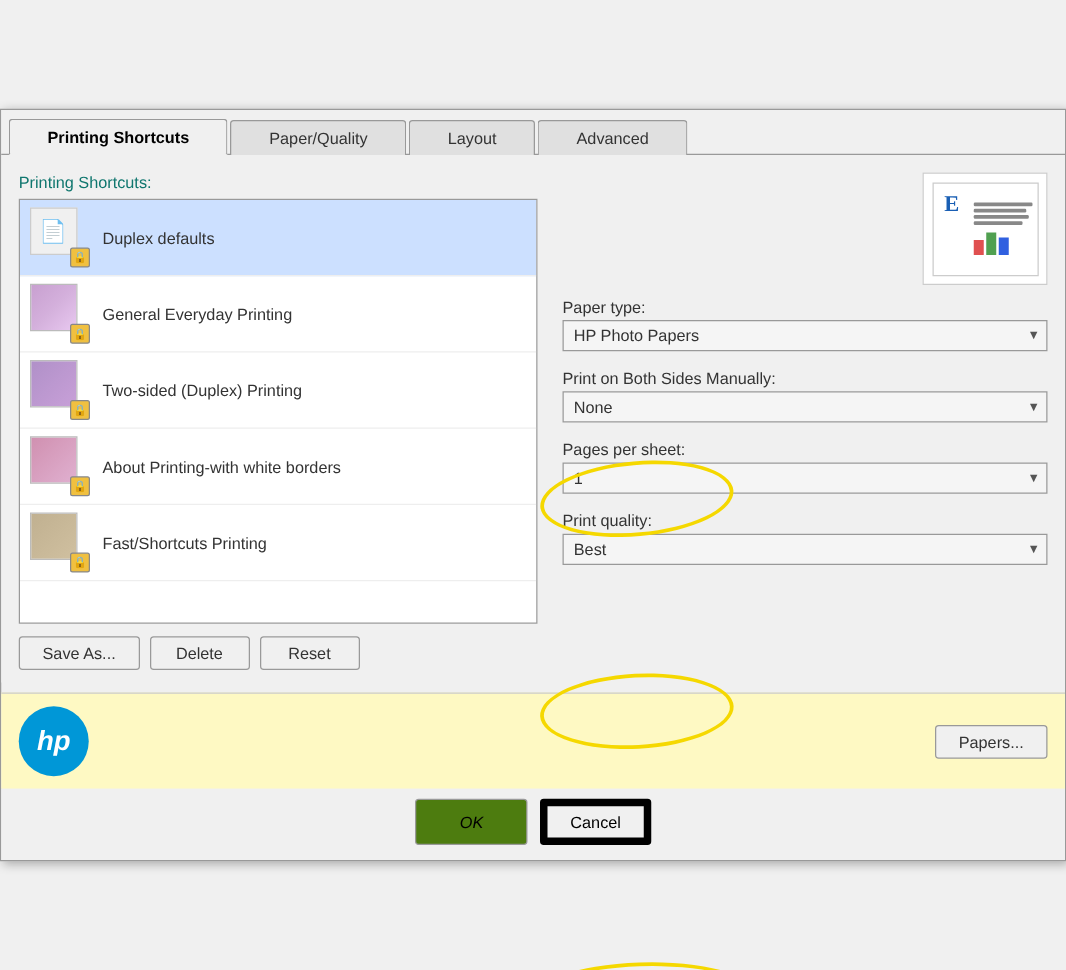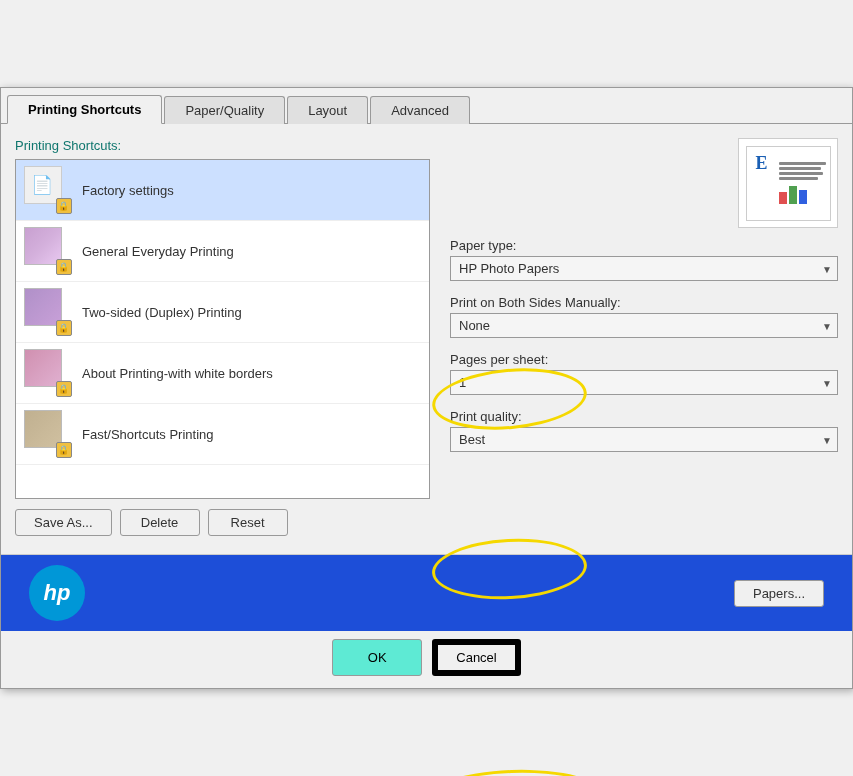--- a/index.html
+++ b/index.html
@@ -20,21 +20,21 @@
     }
     
     .tabs {
       display: flex;
       align-items: flex-end;
       background: #f0f0f0;
       padding: 6px 6px 0 6px;
       border-bottom: 1px solid #999;
     }
     .tab {
-      padding: 6px 20px;
+      padding: 6px 30px;
       border: 1px solid #999;
       border-bottom: none;
       background: #e0e0e0;
       cursor: pointer;
       margin-right: 2px;
       border-radius: 3px 3px 0 0;
       font-size: 13px;
       color: #333;
       position: relative;
       bottom: -1px;
@@ -237,27 +237,27 @@
       position: absolute;
       right: 6px;
       top: 50%;
       transform: translateY(-50%);
       font-size: 10px;
       color: #555;
       pointer-events: none;
     }
     
     .footer-area {
-      padding: 10px 28px;
+      padding: 10px 14px;
       display: flex;
       justify-content: space-between;
       align-items: center;
       border-top: 1px solid #ccc;
       margin-top: 8px;
-      background: #1d4ed8;
+      background: #fef9c3;
     }
     .hp-logo {
       width: 56px;
       height: 56px;
       border-radius: 50%;
       background: #0097d7;
       display: flex;
       align-items: center;
       justify-content: center;
     }
@@ -278,25 +278,26 @@
       display: flex;
       justify-content: center;
       gap: 10px;
       padding: 8px 14px 12px 14px;
       background: #f0f0f0;
       position: relative;
     }
     .btn-ok {
       padding: 5px 30px;
       border: 1px solid #999;
-      background: #5eead4;
+      background: #4d7c0f;
       cursor: pointer;
       font-size: 13px;
       border-radius: 3px;
       min-width: 90px;
+      font-style: italic;
     }
     .btn-cancel {
       padding: 5px 18px;
       border: 6px solid #000000;
       background: #f0f0f0;
       cursor: pointer;
       font-size: 13px;
       border-radius: 3px;
       min-width: 80px;
     }
@@ -351,21 +352,21 @@
 
         <div class="left-panel">
           <div class="shortcuts-label">Printing Shortcuts:</div>
           <div class="shortcuts-list">
 
             <div class="shortcut-item selected">
               <div class="shortcut-icon">
                 <div class="factory-icon">📄</div>
                 <div class="lock-badge">🔒</div>
               </div>
-              <span class="shortcut-name">Factory settings</span>
+              <span class="shortcut-name">Duplex defaults</span>
             </div>
 
             <div class="shortcut-item">
               <div class="shortcut-icon">
                 <div class="photo-placeholder"></div>
                 <div class="lock-badge">🔒</div>
               </div>
               <span class="shortcut-name">General Everyday Printing</span>
             </div>
 

